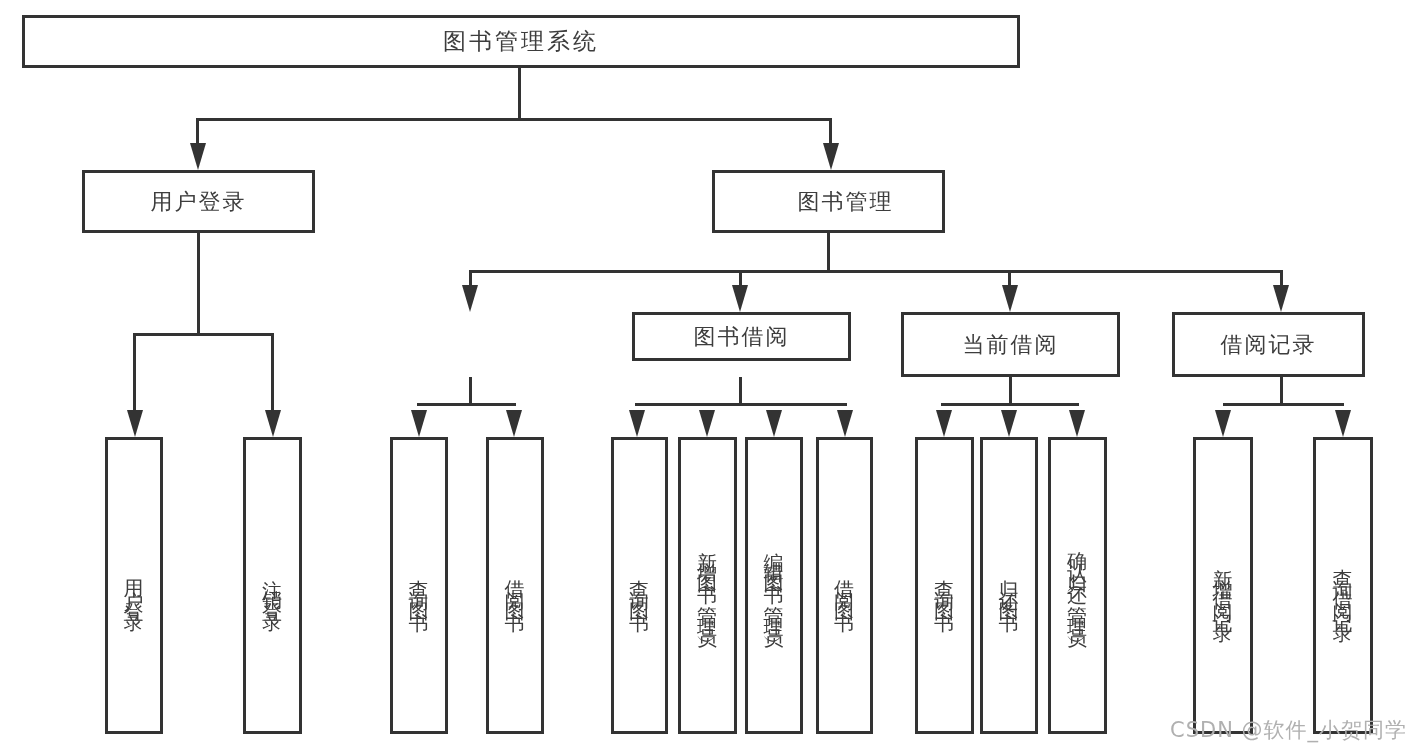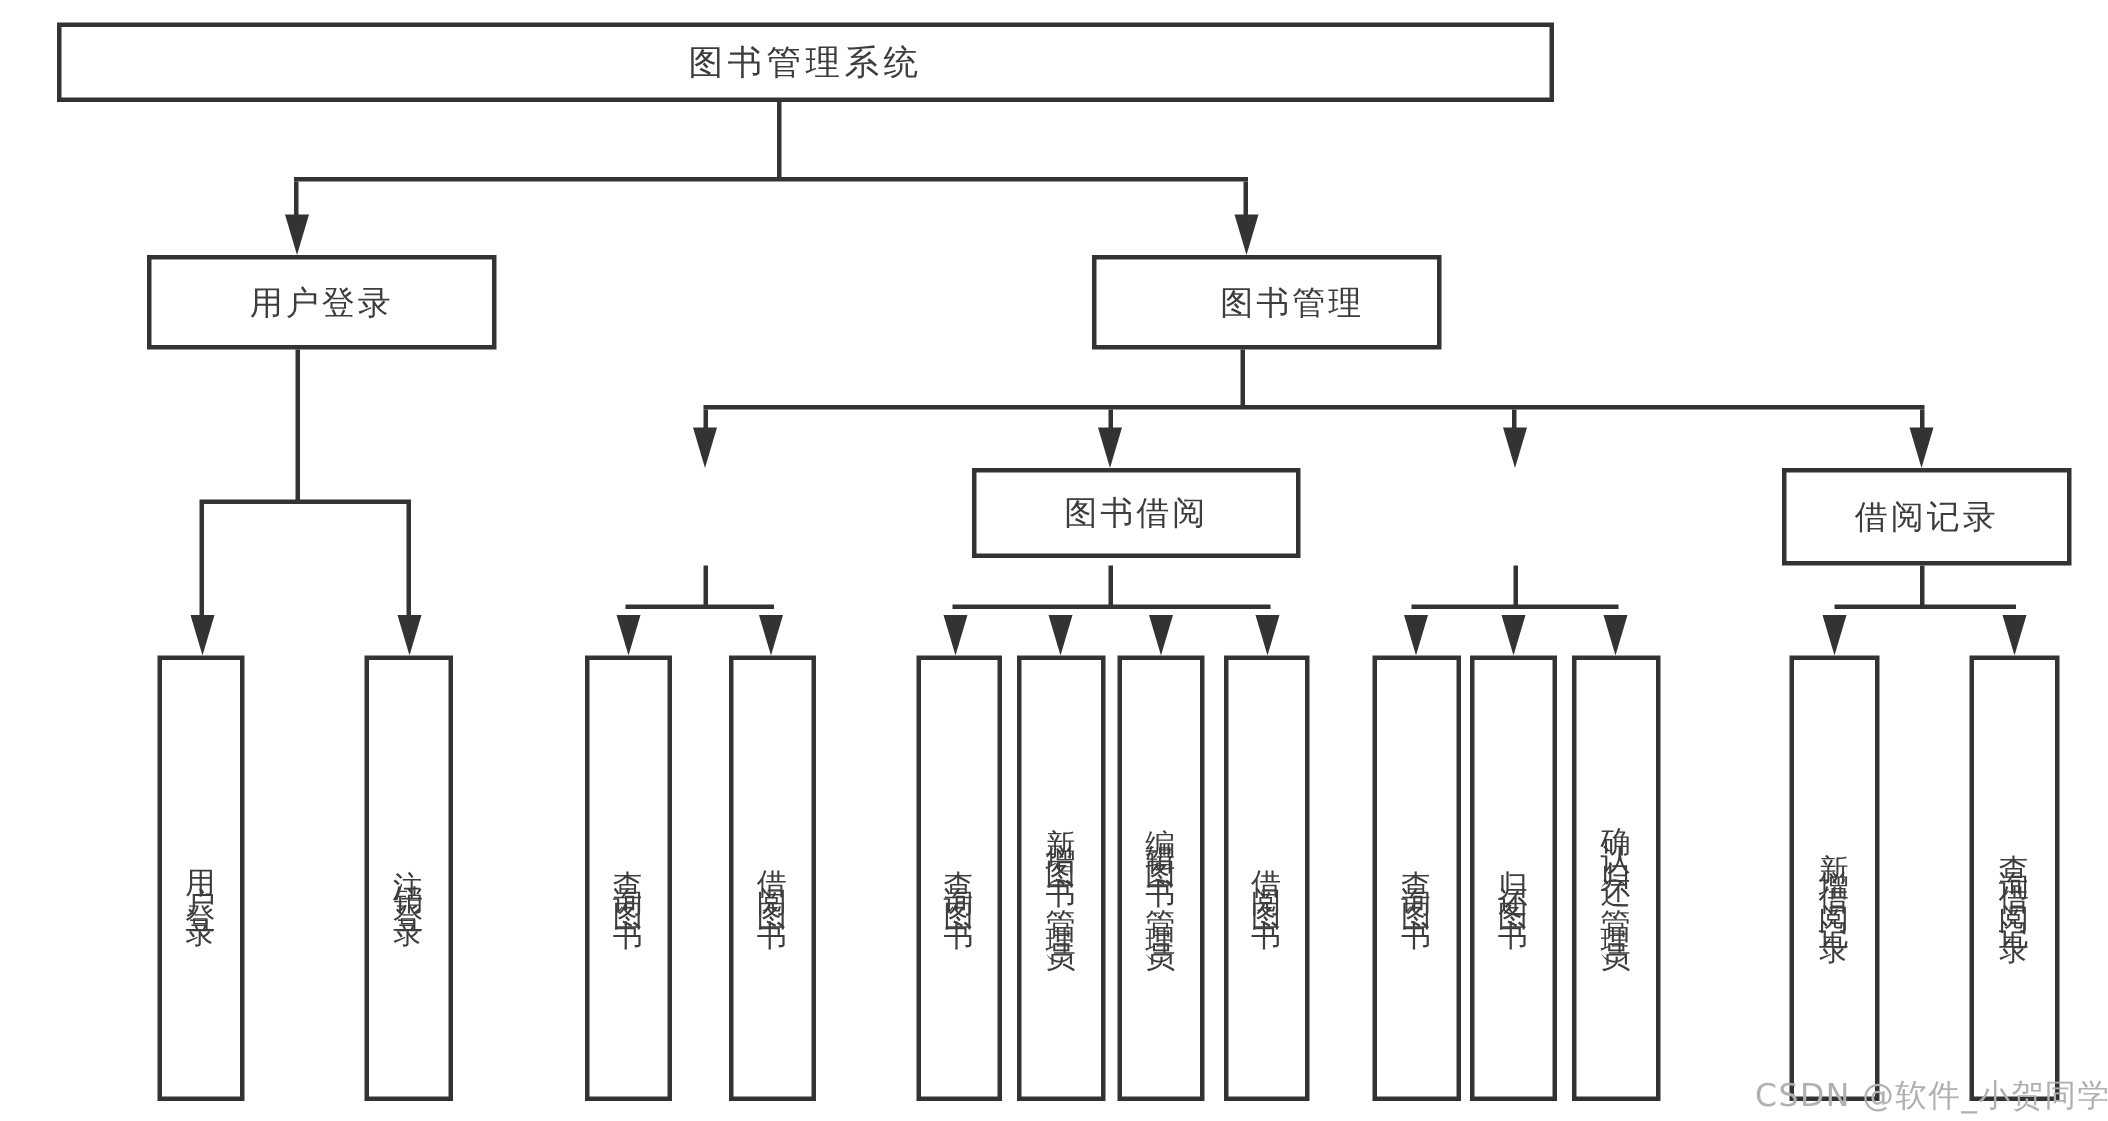--- a/index.html
+++ b/index.html
@@ -14,21 +14,21 @@
   .node {
     position: absolute;
     box-sizing: border-box;
     border: 3px solid #333333;
     background: #ffffff;
     display: flex;
     align-items: center;
     justify-content: center;
     color: #3d3d3d;
   }
-  .h-node { font-size: 22px; letter-spacing: 2px; margin-left: 16px; }
+  .h-node { font-size: 22px; letter-spacing: 2px; }
   .root-node { font-size: 23px; letter-spacing: 3px; }
   .v-node { font-size: 20px; }
   .v-node .vtext {
     writing-mode: vertical-rl;
     text-orientation: mixed;
     letter-spacing: 11px;
     line-height: 1;
     white-space: nowrap;
   }
   .line {
@@ -56,21 +56,22 @@
 </head>
 <body>
 
 <div id="canvas">
 
   <div class="node h-node root-node" style="left:22px; top:15px; width:998px; height:53px;">图书管理系统</div>
 
   <div class="node h-node" style="left:82px; top:170px; width:233px; height:63px;">用户登录</div>
   <div class="node h-node" style="left:712px; top:170px; width:233px; height:63px;padding-left:34px;">图书管理</div>
 
-  <div class="node h-node" style="left:632px; top:312px; width:219px; height:60px;">图书借阅</div>
+  <div class="node h-node" style="left:632px; top:312px; width:219px; height:49px;">图书借阅</div>
+  <div class="node h-node" style="left:901px; top:312px; width:219px; height:65px;">当前借阅</div>
   <div class="node h-node" style="left:1172px; top:312px; width:193px; height:65px;">借阅记录</div>
 
   <div class="node v-node" style="left:105px; top:437px; width:58px; height:297px;">
     <span class="vtext">用户登录</span>
   </div>
   <div class="node v-node" style="left:243px; top:437px; width:59px; height:297px;">
     <span class="vtext">注销登录</span>
   </div>
 
   <div class="node v-node" style="left:390px; top:437px; width:58px; height:297px;">

